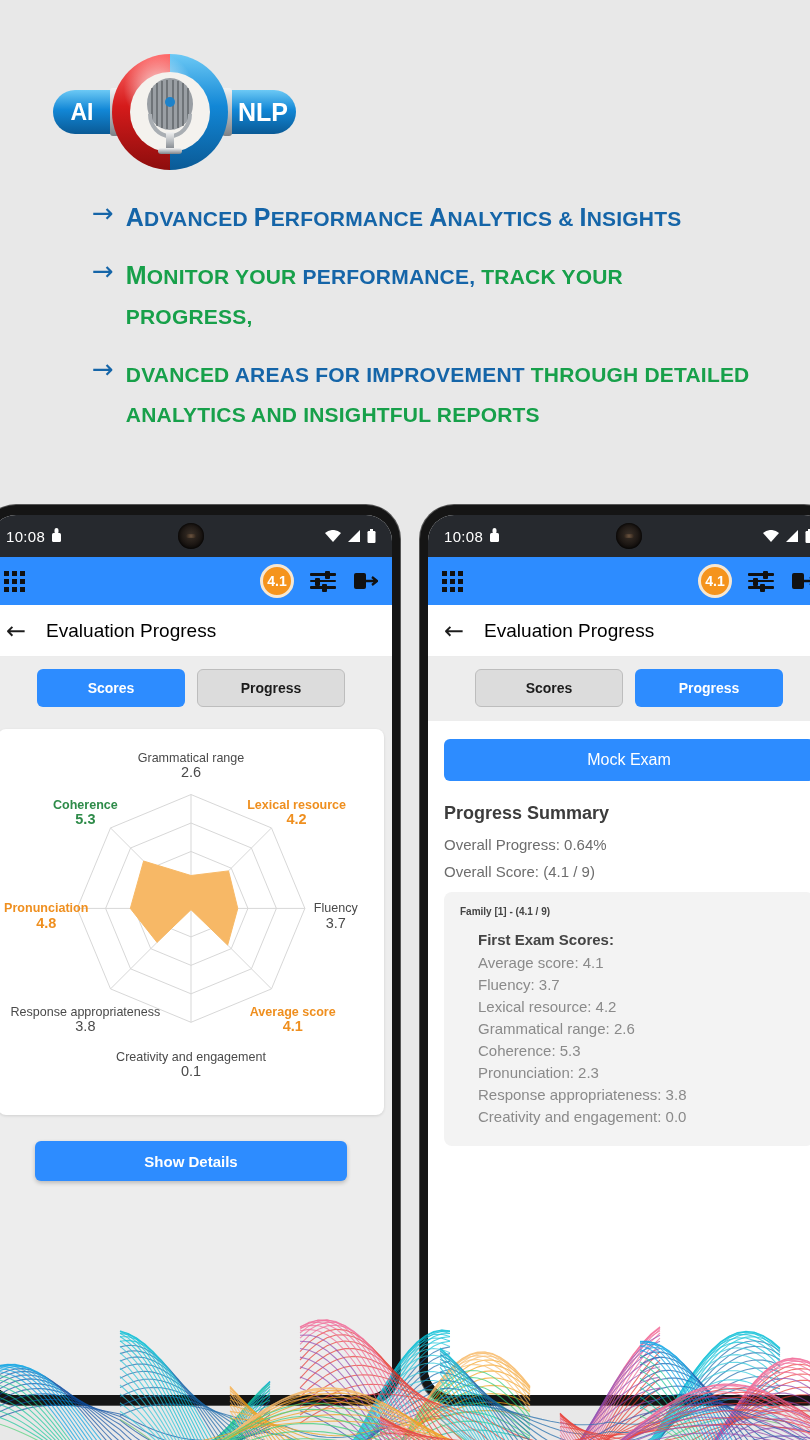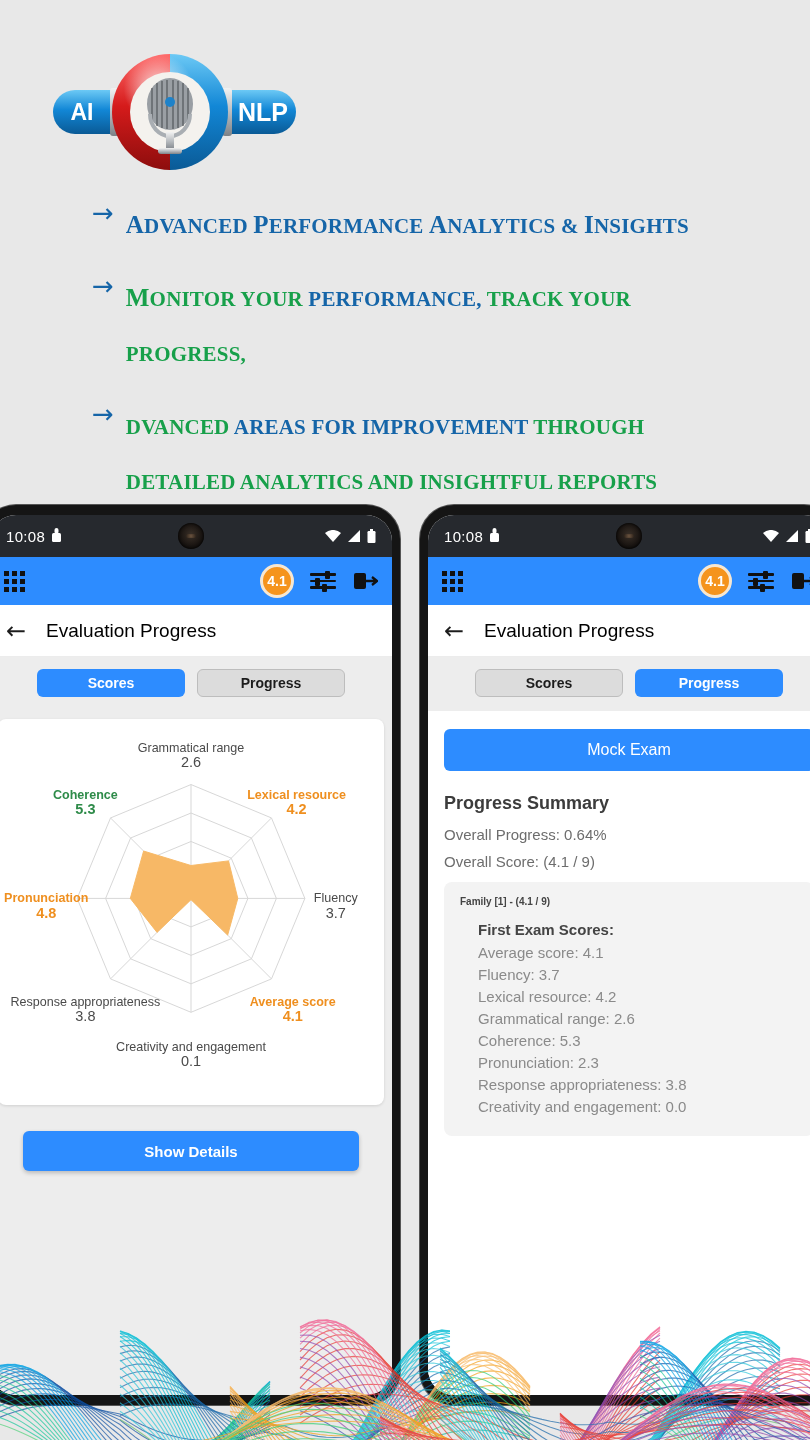--- a/index.html
+++ b/index.html
@@ -16,24 +16,24 @@
   .logo-svg { width:250px; height:120px; display:block; }
 
   
   .bullets { position:absolute; left:92px; top:198px; width:660px; }
   .bullet { display:flex; align-items:flex-start; margin-bottom:18px; }
   .arrow {
     color:#1565a8; font-size:26px; line-height:30px; flex:0 0 auto;
     margin-right:12px; font-family:"DejaVu Sans", sans-serif;
   }
   .btext {
-    font-family:Liberation Serif, serif;
+    font-family:Liberation Sans, sans-serif;
     font-weight:bold;
     font-size:25px;
-    line-height:53px;
+    line-height:39px;
     letter-spacing:0.2px;
   }
   .btext .sc { font-size:25px; }
   .btext .lc { font-size:21px; }
   .blue  { color:#1565a8; }
   .green { color:#17a04a; }
 
   
   .phone {
     position:absolute;
@@ -103,36 +103,36 @@
     height:52px;background:#fff;display:flex;align-items:center;
     padding:0 16px;border-bottom:1px solid #ececec;
   }
   .back-arrow{font-size:24px;color:#1c1c1c;line-height:1;margin-right:20px;
     font-family:"DejaVu Sans",sans-serif;}
   .page-title{font-size:19px;color:#000000;font-weight:500;}
 
   
   .tabarea { background:#ededed; padding:12px 0 14px; display:flex; justify-content:center; gap:12px; }
   .tab {
-    width:148px;height:28px;border-radius:6px;
+    width:148px;height:38px;border-radius:6px;
     display:flex;align-items:center;justify-content:center;
     font-size:14px;font-weight:bold;color:#1c1c1c;
   }
   .tab.active{ background:#2d8cff; color:#fff; }
   .tab.idle{ background:#dcdcdc; border:1px solid #bdbdbd; }
 
   
   .body-scores { background:#ededed; height:100%; padding:8px 8px 0; }
   .card-white {
     background:#fff;border-radius:8px;padding:6px 0 10px;
     box-shadow:0 1px 3px rgba(0,0,0,.12);
   }
   .radar-svg{ width:100%; height:370px; display:block; }
   .showdetails {
-    margin:26px auto 0; width:336px;height:40px;background:#2d8cff;
+    margin:26px auto 0; width:312px;height:40px;background:#2d8cff;
     border-radius:6px;color:#fff;font-size:15px;font-weight:bold;
     display:flex;align-items:center;justify-content:center;
     box-shadow:0 2px 4px rgba(0,0,0,.22);
   }
 
   
   .body-progress { background:#fff; height:100%; padding:18px 16px 0; }
   .mock-btn {
     height:42px;background:#2d8cff;border-radius:6px;color:#fff;
     font-size:16px;display:flex;align-items:center;justify-content:center;

